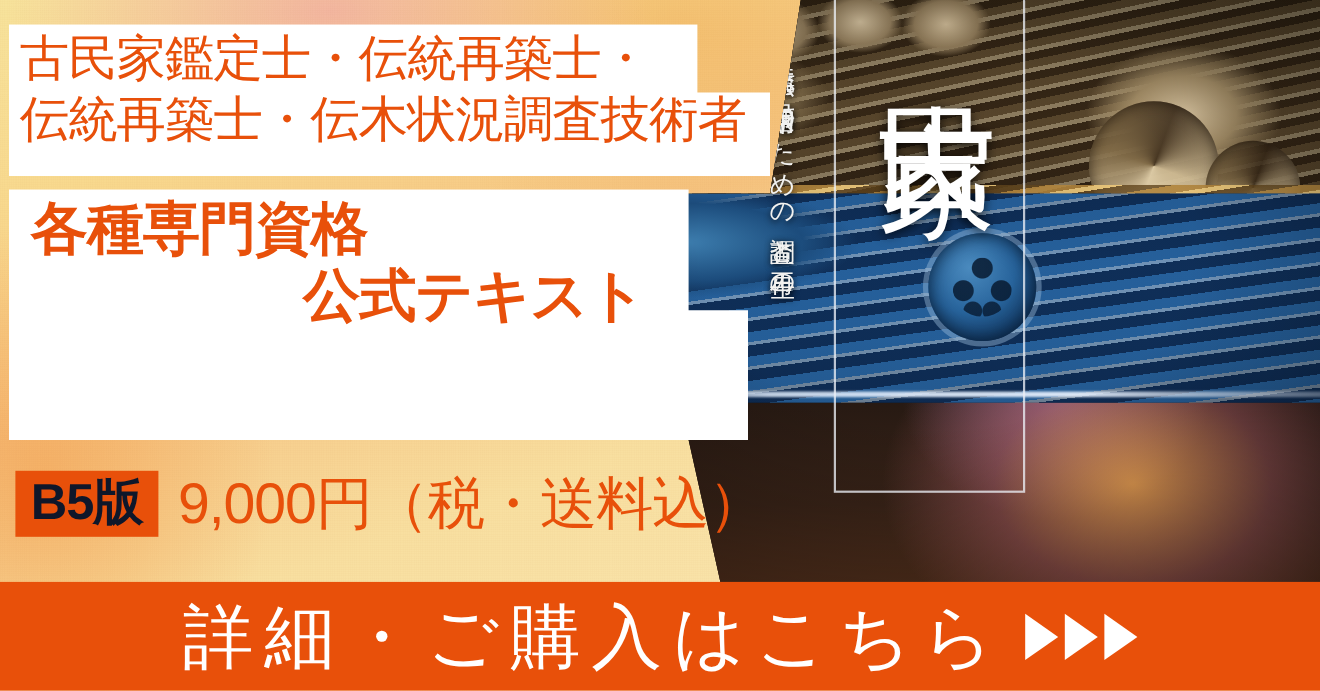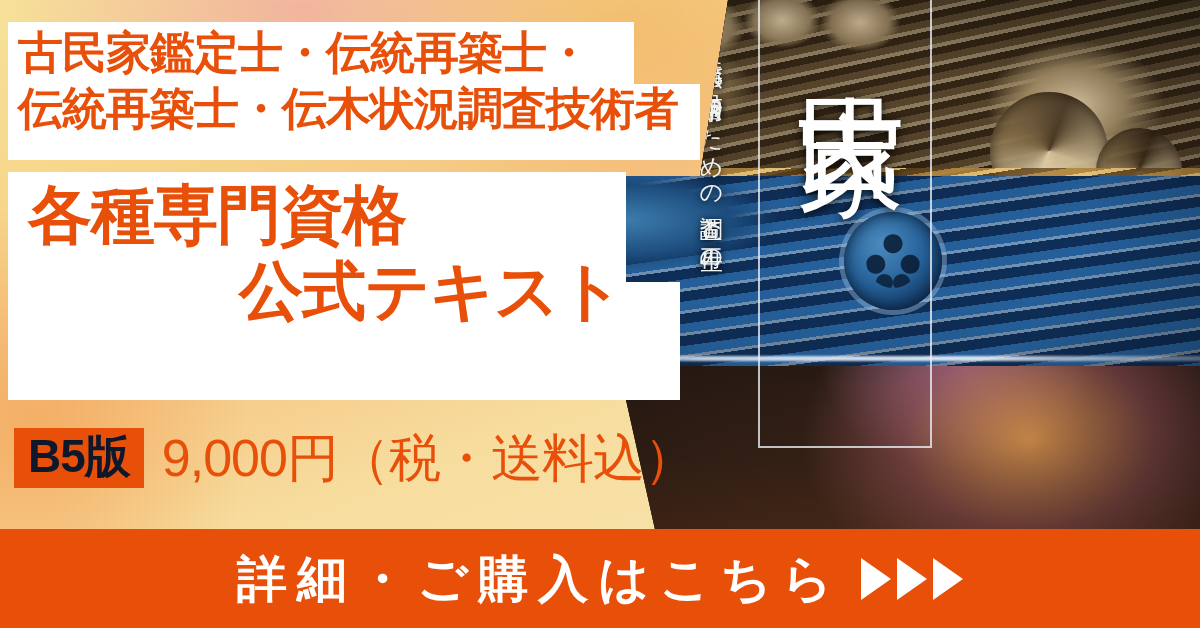--- a/index.html
+++ b/index.html
@@ -120,28 +120,28 @@
 
   
   .panel{position:absolute;background:#FFFFFF;}
   .panel-top{left:8px;top:22px;width:692px;height:138px;
     clip-path:polygon(0 0, 626px 0, 626px 62px, 692px 62px, 692px 138px, 0 138px);}
   .panel-main{left:8px;top:172px;width:672px;height:228px;
     clip-path:polygon(0 0, 618px 0, 618px 110px, 672px 110px, 672px 228px, 0 228px);}
 
   .headline{
     position:absolute;left:18px;top:26px;width:700px;
-    color:#E8500A;font-weight:700;font-size:45px;line-height:1.22;
+    color:#E8500A;font-weight:400;font-size:45px;line-height:1.22;
     letter-spacing:-1px;white-space:nowrap;
   }
   .headline div{height:56px;}
 
   .maintitle{
     position:absolute;left:22px;top:178px;width:660px;
-    color:#E8500A;font-weight:700;font-size:64px;line-height:1.18;
+    color:#E8500A;font-weight:700;font-size:52px;line-height:1.18;
     letter-spacing:-1px;white-space:nowrap;
   }
   .mt-1{padding-left:6px;}
   .mt-2{padding-left:158px;text-align:center;}
 
   
   .price-row{position:absolute;left:14px;top:428px;display:flex;align-items:center;}
   .badge{
     background:#E8500A;color:#0f172a;font-weight:700;font-size:46px;
     padding:4px 14px 8px 14px;line-height:1.05;letter-spacing:-1px;white-space:nowrap;
@@ -150,21 +150,21 @@
     margin-left:18px;color:#E8500A;font-size:52px;line-height:1;
     letter-spacing:-1px;white-space:nowrap;
   }
 
   
   .cta{
     position:absolute;left:0;top:529px;width:1200px;height:99px;
     background:#E8500A;display:flex;align-items:center;justify-content:center;
   }
   .cta-text{
-    color:#FFFFFF;font-weight:700;font-size:50px;letter-spacing:10px;
+    color:#FFFFFF;font-weight:400;font-size:64px;letter-spacing:10px;
     white-space:nowrap;line-height:1;
   }
   .cta-arrows{display:flex;align-items:center;margin-left:18px;gap:6px;}
   .arw{width:0;height:0;border-left:30px solid #FFFFFF;border-top:21px solid transparent;border-bottom:21px solid transparent;}
 </style>
 </head>
 <body>
 
 <div class="banner">
 

